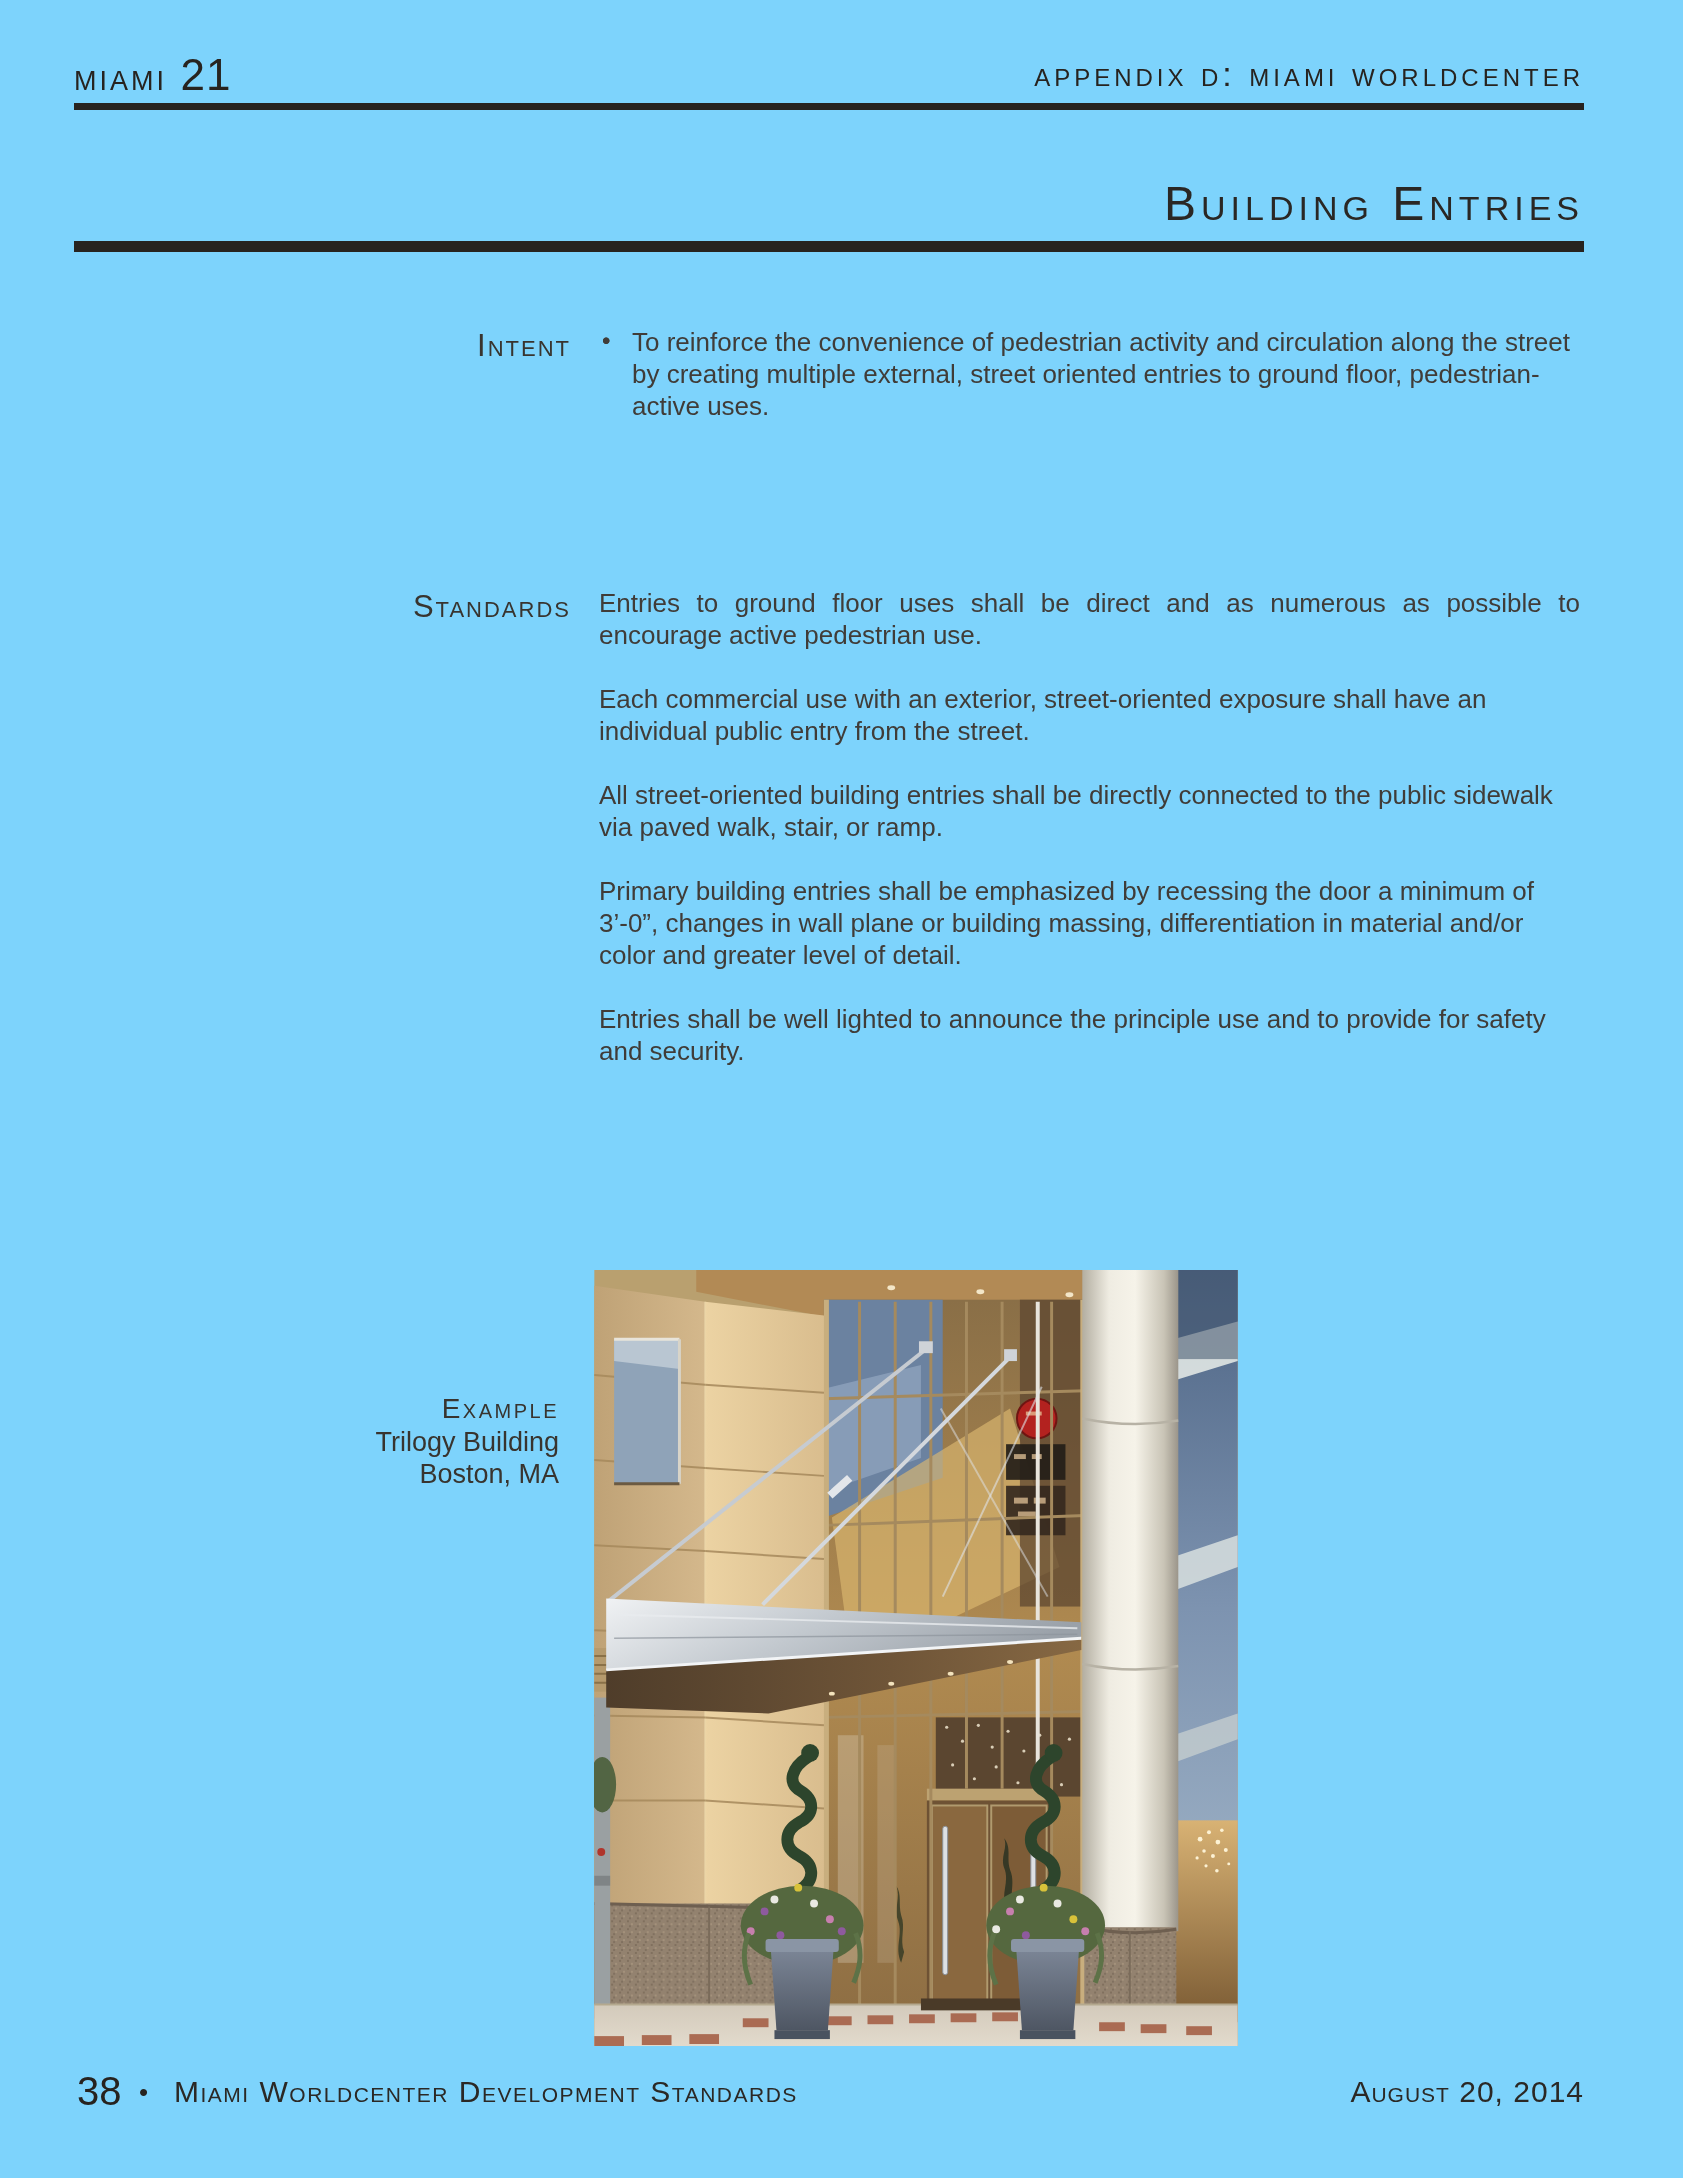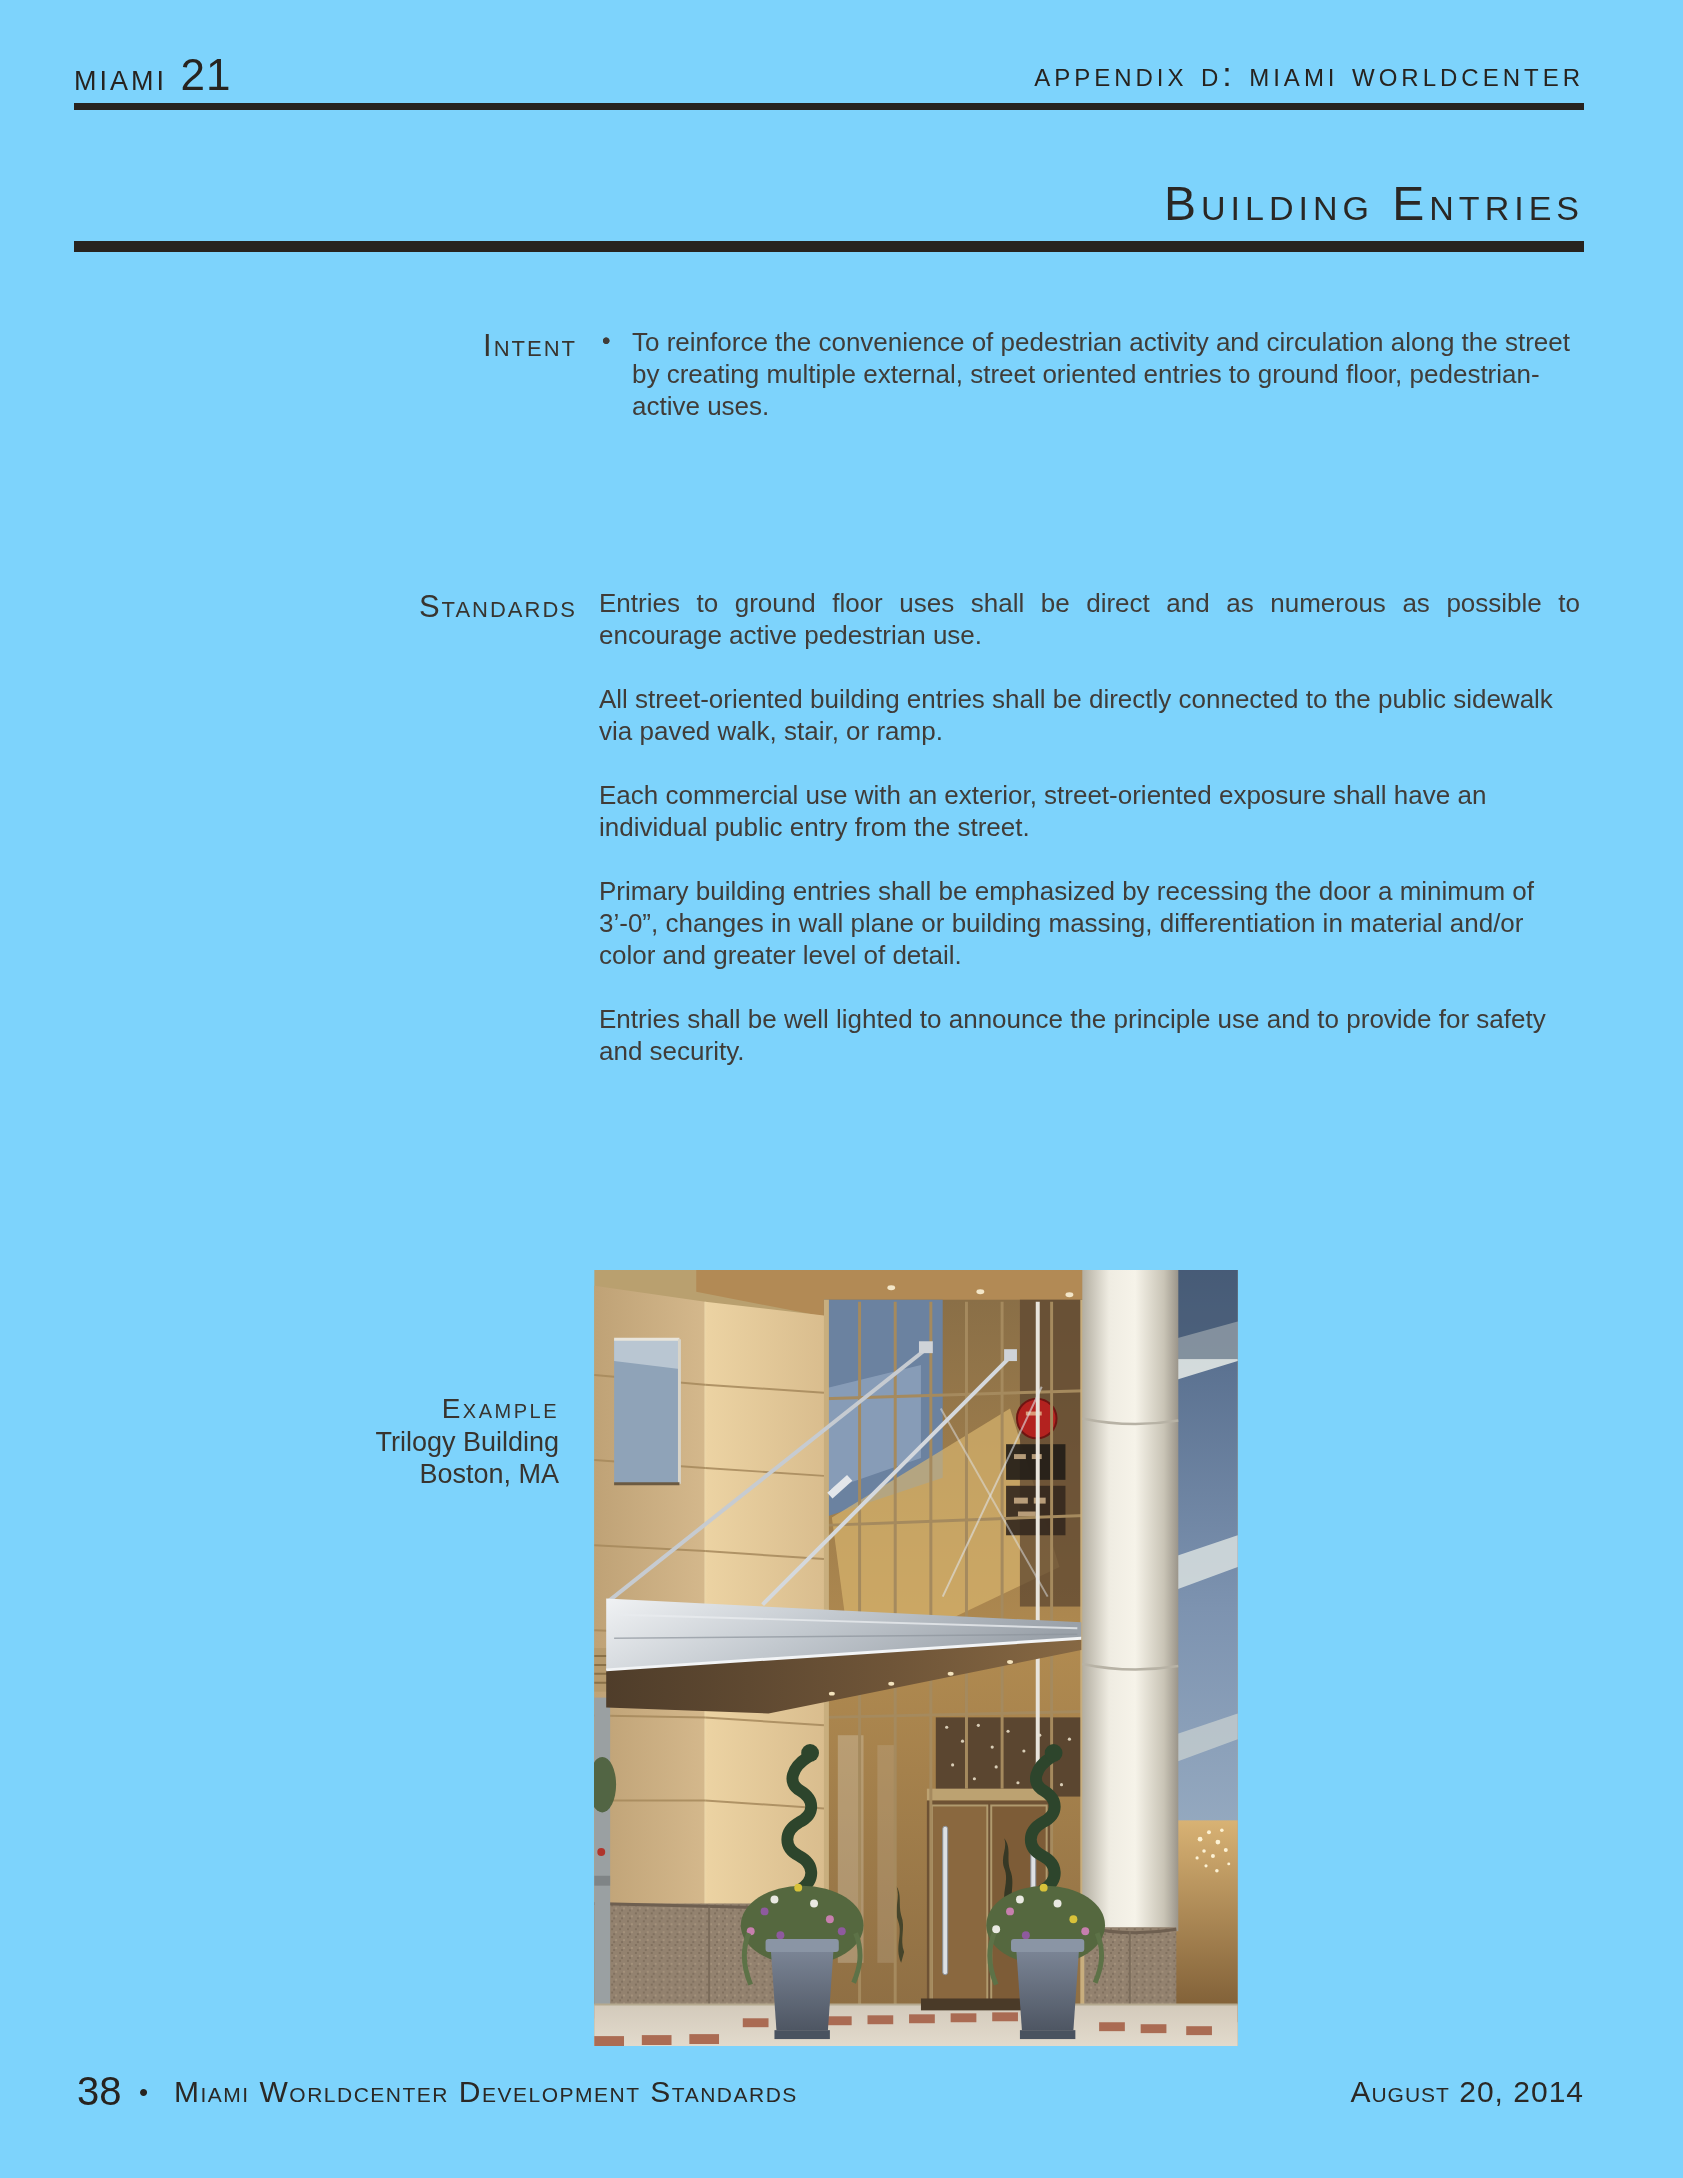--- a/index.html
+++ b/index.html
@@ -12,21 +12,21 @@
     font-size:38px;letter-spacing:3px;color:#27231f;}
   .hdr-left .num{font-size:44px;letter-spacing:1px;font-variant:normal;}
   .hdr-right{position:absolute;right:99px;top:55px;font-variant:small-caps;
     font-size:34px;letter-spacing:4px;color:#27231f;text-align:right;}
   .rule-thin{position:absolute;left:74px;top:103px;width:1510px;height:7px;background:#27231f;}
   
   .page-title{position:absolute;right:99px;top:176px;font-variant:small-caps;
     font-size:48px;letter-spacing:5px;color:#2a2724;font-weight:400;white-space:nowrap;}
   .rule-thick{position:absolute;left:74px;top:241px;width:1510px;height:11px;background:#27231f;}
   
-  .sec-label{position:absolute;left:80px;width:497px;text-align:right;
+  .sec-label{position:absolute;left:74px;width:497px;text-align:right;
     font-variant:small-caps;font-size:31px;letter-spacing:2px;color:#38342f;}
   
   .body-col{position:absolute;left:599px;width:985px;font-size:26px;line-height:32px;color:#403c38;}
   .intent-list{margin:0;padding:0;list-style:none;}
   .intent-list li{position:relative;padding-left:33px;margin:0;}
   .intent-list .bullet{position:absolute;left:3px;top:-1px;font-size:24px;}
   .std-par{margin:0 4px 32px 0;}
   .std-par.justified{text-align:justify;}
   .std-par:last-child{margin-bottom:0;}
   
@@ -65,22 +65,22 @@
       <li>
         <span class="bullet">•</span>
         <span>To reinforce the convenience of pedestrian activity and circulation along the street by creating multiple external, street oriented entries to ground floor, pedestrian-active uses.</span>
       </li>
     </ul>
   </div>
 
   <div class="sec-label" style="top:589px;">Standards</div>
   <div class="body-col" style="top:587px;">
     <p class="std-par justified">Entries to ground floor uses shall be direct and as numerous as possible to encourage active pedestrian use.</p>
+    <p class="std-par">Each commercial use with an exterior, street-oriented exposure shall have an individual public entry from the street.</p>
     <p class="std-par">All street-oriented building entries shall be directly connected to the public sidewalk via paved walk, stair, or ramp.</p>
-    <p class="std-par">Each commercial use with an exterior, street-oriented exposure shall have an individual public entry from the street.</p>
     <p class="std-par">Primary building entries shall be emphasized by recessing the door a minimum of 3’-0”, changes in wall plane or building massing, differentiation in material and/or color and greater level of detail.</p>
     <p class="std-par">Entries shall be well lighted to announce the principle use and to provide for safety and security.</p>
   </div>
 
   <div class="example-caption">
     <div class="ex-label">Example</div>
     <div>Trilogy Building</div>
     <div>Boston, MA</div>
   </div>
 

